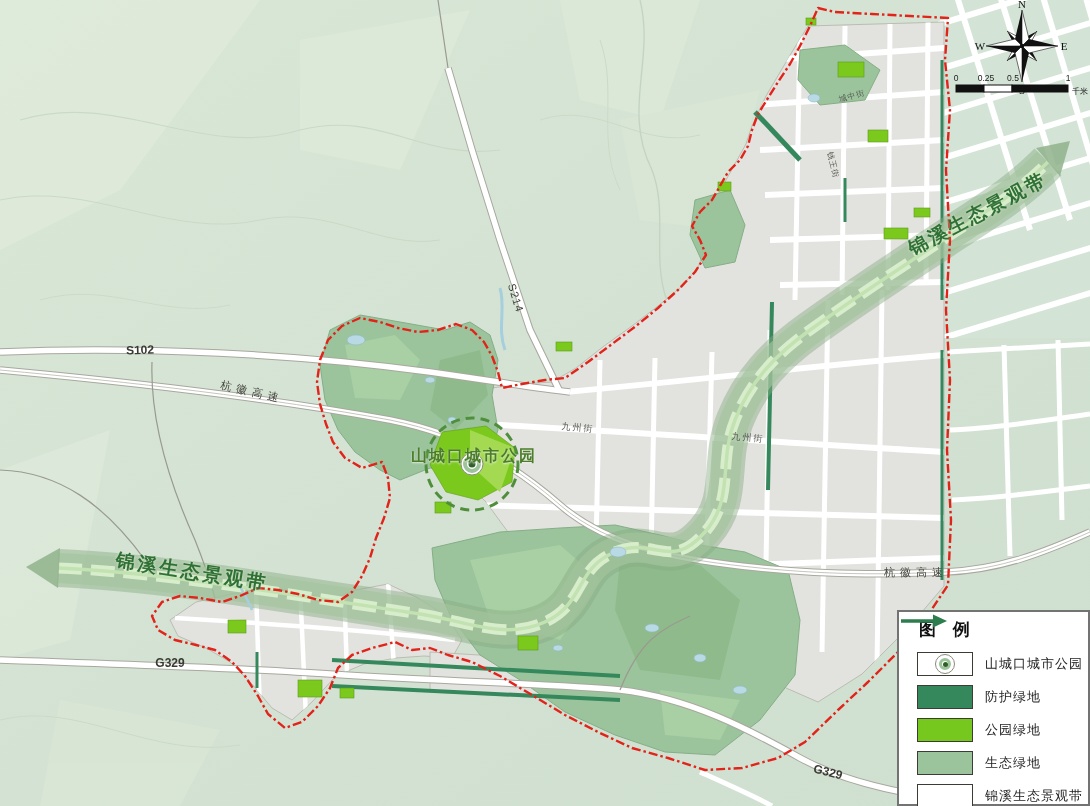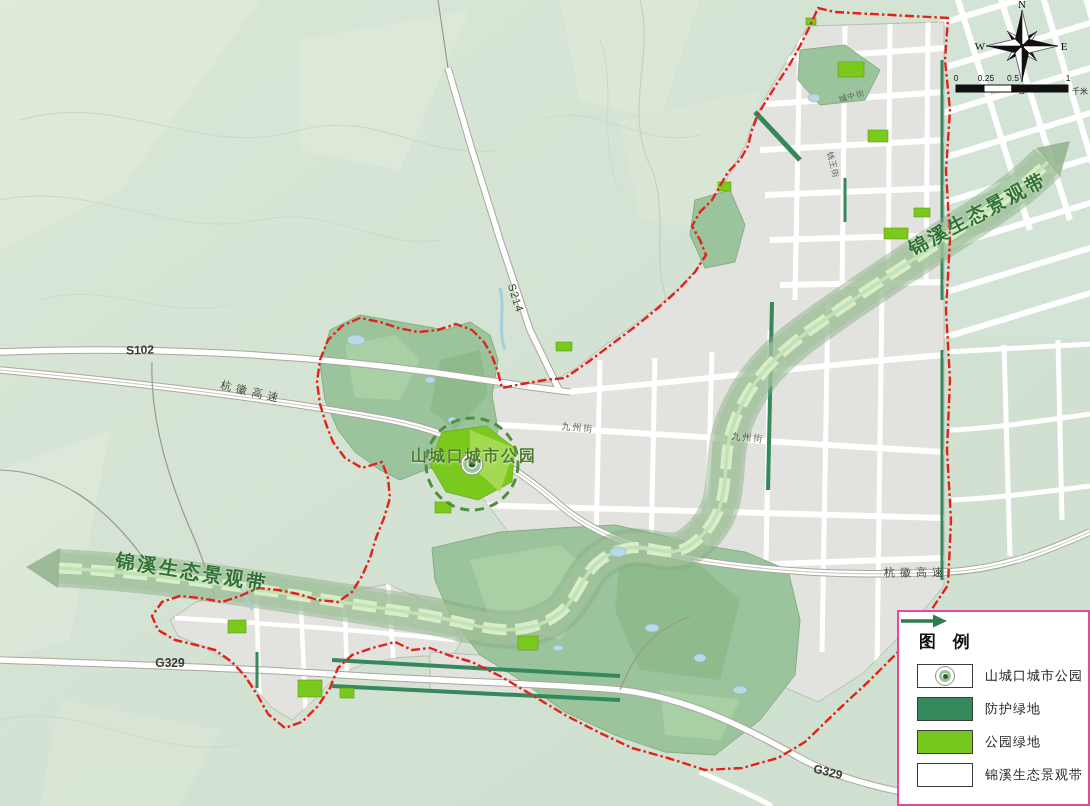--- a/index.html
+++ b/index.html
@@ -11,22 +11,22 @@
   .lbl.road{font-weight:bold;font-size:12px;}
   .lbl.street{font-size:9px;color:#55554e;letter-spacing:2px;}
   .lbl.tiny{font-size:8px;color:#5a5a52;letter-spacing:1px;}
   .lbl.hwy{font-size:11px;letter-spacing:5px;color:#44443e;}
   .lbl.band{font-size:19px;font-weight:bold;color:#2f7135;letter-spacing:3px;
             text-shadow:0 0 3px rgba(230,240,220,.8);}
   .lbl.park{font-size:16px;font-weight:bold;color:#4c7d2c;letter-spacing:2px;
             text-shadow:0 1px 2px rgba(240,246,230,.9);}
   
   .legend{position:absolute;left:897px;top:610px;width:193px;height:196px;
-          background:#ffffff;border:2px solid #ec4899;box-sizing:border-box;
-          padding:16px 0 0 18px;}
+          background:#ffffff;border:2px solid #737373;box-sizing:border-box;
+          padding:4px 0 0 18px;}
   .legend-title{font-size:17px;font-weight:bold;color:#111;letter-spacing:6px;margin:2px 0 10px 2px;}
   .legend-row{display:flex;align-items:center;margin:0 0 7px 0;height:26px;}
   .legend-sym{width:56px;height:24px;box-sizing:border-box;margin-right:12px;
               display:flex;align-items:center;justify-content:center;flex:none;}
   .legend-label{font-size:13px;color:#1c1c1c;letter-spacing:1px;}
   .sym-box{width:56px;height:24px;box-sizing:border-box;border:1.5px solid #3c3c36;background:#fff;
            display:flex;align-items:center;justify-content:center;}
   .swatch{width:56px;height:24px;box-sizing:border-box;border:1px solid #3c3c36;}
   .sw-park{background:#76c81e;}
   .sw-prot{background:#35885c;}
@@ -317,20 +317,26 @@
     <div class="legend-label">防护绿地</div>
   </div>
 
   <div class="legend-row">
     <div class="legend-sym">
           <div class="swatch sw-park"></div>
         </div>
     <div class="legend-label">公园绿地</div>
   </div>
 
+  <div class="legend-row">
+    <div class="legend-sym">
+          <div class="swatch sw-eco"></div>
+        </div>
+    <div class="legend-label">生态绿地</div>
+  </div>
 
   <div class="legend-row">
     <div class="legend-sym">
       <div class="sym-box">
         <svg width="50" height="18" viewBox="0 0 50 18">
           <line x1="2" y1="9" x2="36" y2="9" stroke="#2e7d4f" stroke-width="3.5"></line>
           <polygon points="48,9 34,2.5 34,15.5" fill="#2e7d4f"></polygon>
         </svg>
       </div>
     </div>

